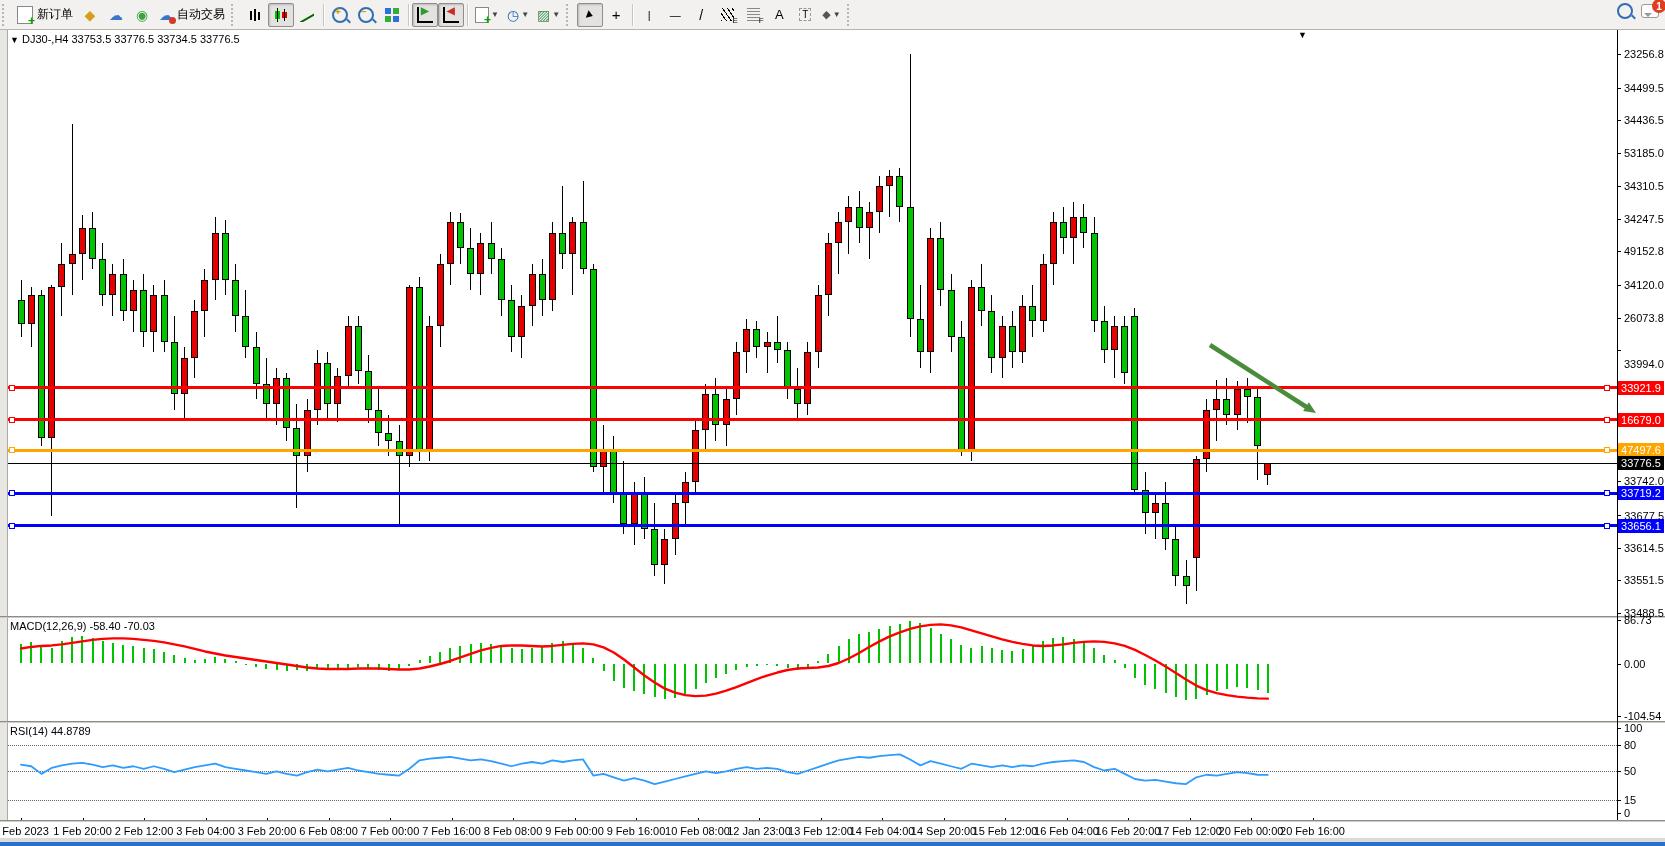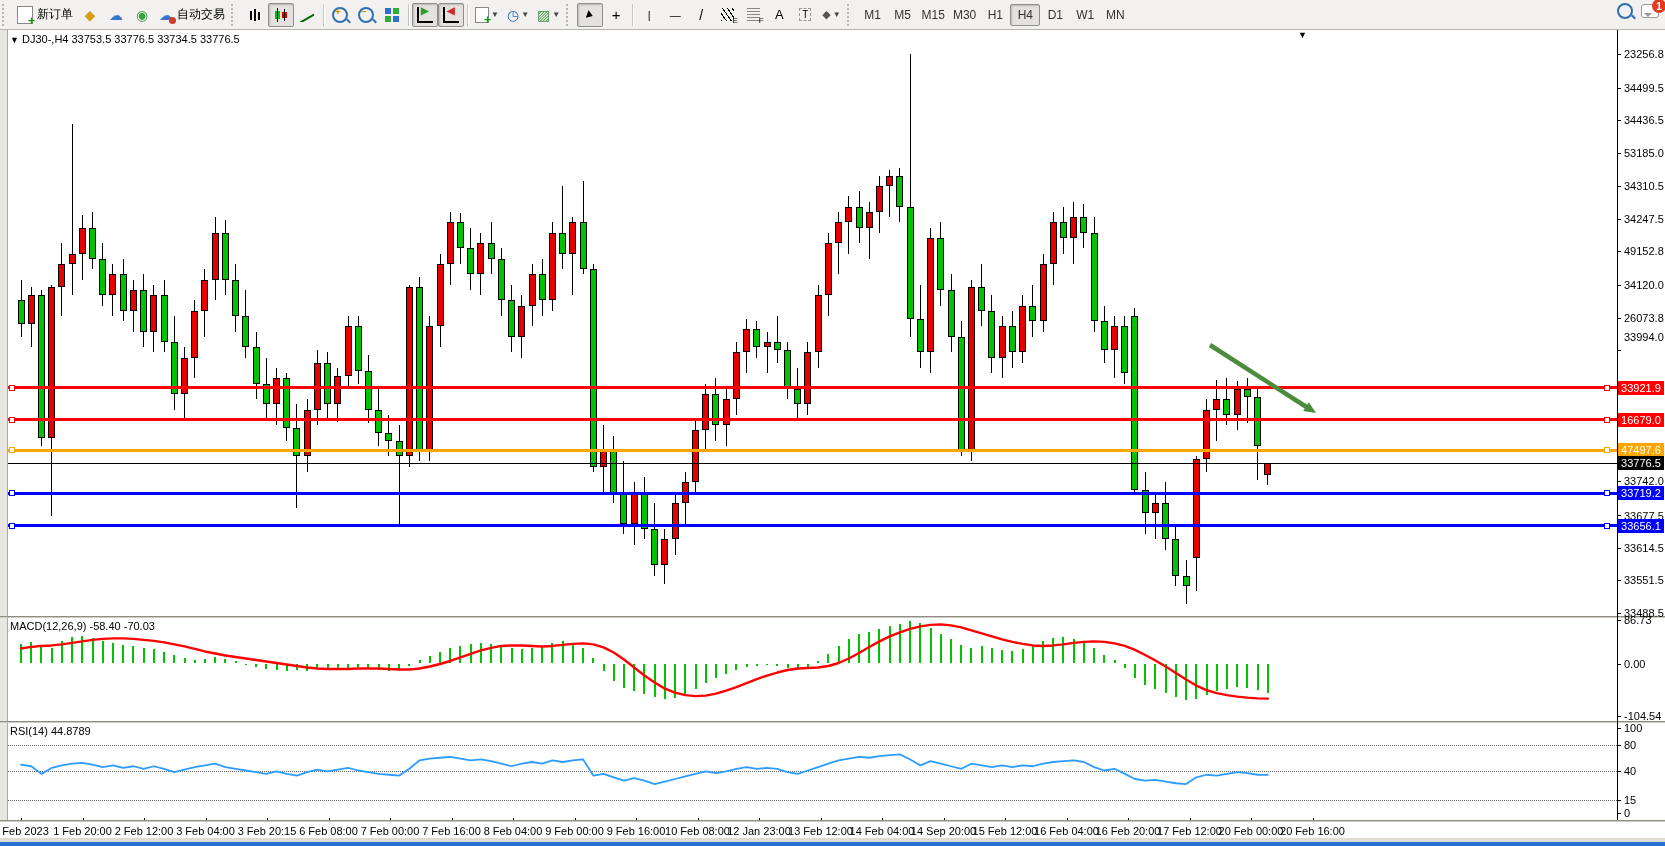--- a/index.html
+++ b/index.html
@@ -186,31 +186,20 @@
       </div>
     <div class="tb">
         <span class="tbox">T</span>
       </div>
     <div class="tb">
         <span style="color:#555">◆</span>
         <span class="drop">▼</span>
       </div>
 
     <div class="tbgrip"></div>
-    <div id="tfbar" style="display:flex;align-items:center;">
-        <div class="tb tf">M1</div>
-        <div class="tb tf">M5</div>
-        <div class="tb tf">M15</div>
-        <div class="tb tf">M30</div>
-        <div class="tb tf">H1</div>
-        <div class="tb tf pressed">H4</div>
-        <div class="tb tf">D1</div>
-        <div class="tb tf">W1</div>
-        <div class="tb tf">MN</div>
-      </div>
   </div>
   <div id="tb-right">
     <span class="ic ic-mag" style="border-color:#2f6fb2"></span>
     <span class="bubble">
       <span class="badge">1</span>
     </span>
   </div>
 
   <div id="chartzone">
     <div class="leftstrip"></div>
@@ -222,29 +211,29 @@
     <div id="timeaxis">
         <div class="timetick" style="left: 21px; top: -4px; position: absolute;"></div>
         <div class="timelab" style="left: -21px; top: 3px;">1 Feb 2023</div>
         <div class="timetick" style="left: 82.5px; top: -4px; position: absolute;"></div>
         <div class="timelab" style="left: 40.5px; top: 3px;">1 Feb 20:00</div>
         <div class="timetick" style="left: 144px; top: -4px; position: absolute;"></div>
         <div class="timelab" style="left: 102px; top: 3px;">2 Feb 12:00</div>
         <div class="timetick" style="left: 205.5px; top: -4px; position: absolute;"></div>
         <div class="timelab" style="left: 163.5px; top: 3px;">3 Feb 04:00</div>
         <div class="timetick" style="left: 267px; top: -4px; position: absolute;"></div>
-        <div class="timelab" style="left: 225px; top: 3px;">3 Feb 20:15</div>
+        <div class="timelab" style="left: 225px; top: 3px;">3 Feb 20:00</div>
         <div class="timetick" style="left: 328.5px; top: -4px; position: absolute;"></div>
         <div class="timelab" style="left: 286.5px; top: 3px;">6 Feb 08:00</div>
         <div class="timetick" style="left: 390px; top: -4px; position: absolute;"></div>
         <div class="timelab" style="left: 348px; top: 3px;">7 Feb 00:00</div>
         <div class="timetick" style="left: 451.5px; top: -4px; position: absolute;"></div>
         <div class="timelab" style="left: 409.5px; top: 3px;">7 Feb 16:00</div>
         <div class="timetick" style="left: 513px; top: -4px; position: absolute;"></div>
-        <div class="timelab" style="left: 471px; top: 3px;">8 Feb 04:00</div>
+        <div class="timelab" style="left: 471px; top: 3px;">8 Feb 08:00</div>
         <div class="timetick" style="left: 574.5px; top: -4px; position: absolute;"></div>
         <div class="timelab" style="left: 532.5px; top: 3px;">9 Feb 00:00</div>
         <div class="timetick" style="left: 636px; top: -4px; position: absolute;"></div>
         <div class="timelab" style="left: 594px; top: 3px;">9 Feb 16:00</div>
         <div class="timetick" style="left: 697.5px; top: -4px; position: absolute;"></div>
         <div class="timelab" style="left: 655.5px; top: 3px;">10 Feb 08:00</div>
         <div class="timetick" style="left: 759px; top: -4px; position: absolute;"></div>
         <div class="timelab" style="left: 717px; top: 3px;">12 Jan 23:00</div>
         <div class="timetick" style="left: 820.5px; top: -4px; position: absolute;"></div>
         <div class="timelab" style="left: 778.5px; top: 3px;">13 Feb 12:00</div>
@@ -293,25 +282,25 @@
       <div class="ticklab" style="top: 149.759px;">34310.5</div>
       <div class="tickmark" style="top: 188.503px;"></div>
       <div class="ticklab" style="top: 182.503px;">34247.5</div>
       <div class="tickmark" style="top: 221.248px;"></div>
       <div class="ticklab" style="top: 215.248px;">49152.8</div>
       <div class="tickmark" style="top: 254.773px;"></div>
       <div class="ticklab" style="top: 248.773px;">34120.0</div>
       <div class="tickmark" style="top: 287.517px;"></div>
       <div class="ticklab" style="top: 281.517px;">26073.8</div>
       <div class="tickmark" style="top: 320.262px;"></div>
-      <div class="ticklab" style="top: 301px;">33994.0</div>
+      <div class="ticklab" style="top: 328px;">33994.0</div>
       <div class="tickmark" style="top: 451.241px;"></div>
       <div class="ticklab" style="top: 445.241px;">33742.0</div>
       <div class="tickmark" style="top: 484.766px;"></div>
-      <div class="ticklab" style="top: 480px;">33677.5</div>
+      <div class="ticklab" style="top: 480px; text-align: right;">33677.5</div>
       <div class="tickmark" style="top: 517.51px;"></div>
       <div class="ticklab" style="top: 511.51px;">33614.5</div>
       <div class="tickmark" style="top: 550.255px;"></div>
       <div class="ticklab" style="top: 544.255px;">33551.5</div>
       <div class="tickmark" style="top: 583px;"></div>
       <div class="ticklab" style="top: 577px;">33488.5</div>
       <div class="candle-wick" style="left: 20.5px; top: 249.575px; height: 57.1734px;"></div>
       <div class="candle-body" style="left: 17.5px; top: 270.365px; height: 23.3891px; background: rgb(0, 196, 0);"></div>
       <div class="candle-wick" style="left: 30.72px; top: 257.371px; height: 59.7722px;"></div>
       <div class="candle-body" style="left: 27.72px; top: 265.168px; height: 28.5867px; background: rgb(232, 0, 0);"></div>
@@ -706,21 +695,21 @@
       <div class="macdbar" style="left: 1225.96px; top: 633.5px; height: 25.1px; background: rgb(0, 196, 0);"></div>
       <div class="macdbar" style="left: 1236.18px; top: 633.5px; height: 23.092px; background: rgb(0, 196, 0);"></div>
       <div class="macdbar" style="left: 1246.4px; top: 633.5px; height: 24.096px; background: rgb(0, 196, 0);"></div>
       <div class="macdbar" style="left: 1256.62px; top: 633.5px; height: 26.104px; background: rgb(0, 196, 0);"></div>
       <div class="macdbar" style="left: 1266.84px; top: 633.5px; height: 29.3168px; background: rgb(0, 196, 0);"></div>
       <div class="tickmark" style="top: 698px;"></div>
       <div class="ticklab" style="top: 692px;">100</div>
       <div class="tickmark" style="top: 715px;"></div>
       <div class="ticklab" style="top: 709px;">80</div>
       <div class="tickmark" style="top: 740.5px;"></div>
-      <div class="ticklab" style="top: 734.5px;">40</div>
+      <div class="ticklab" style="top: 734.5px;">50</div>
       <div class="tickmark" style="top: 770.25px;"></div>
       <div class="ticklab" style="top: 764.25px;">15</div>
       <div class="tickmark" style="top: 783px;"></div>
       <div class="ticklab" style="top: 777px;">0</div>
       <div class="dashlvl" style="top: 715px;"></div>
       <div class="dashlvl" style="top: 740.5px;"></div>
       <div class="dashlvl" style="top: 770.25px;"></div>
       <svg class="overlay" width="1665" height="816">
         <polyline points="21,618.44 31.22,616.934 41.44,615.93 51.660000000000004,615.428 61.88,614.424 72.1,612.918 82.32000000000001,611.412 92.54,609.906 102.76,608.902 112.98,608.4 123.2,608.4 133.42000000000002,608.902 143.64000000000001,609.906 153.86,610.91 164.08,612.416 174.3,614.424 184.52,616.432 194.74,618.942 204.96,621.452 215.18,623.46 225.4,625.468 235.62,626.974 245.84,628.48 256.06,629.986 266.28000000000003,631.492 276.5,632.998 286.72,634.504 296.94,636.01 307.16,637.516 317.38,638.52 327.6,639.022 337.82,639.022 348.04,639.022 358.26000000000005,638.52 368.48,638.52 378.70000000000005,638.52 388.92,639.022 399.14000000000004,639.524 409.36,639.524 419.58000000000004,638.52 429.8,636.512 440.02000000000004,634.002 450.24,630.99 460.46000000000004,627.476 470.68,623.962 480.90000000000003,620.448 491.12,617.938 501.34000000000003,615.93 511.56000000000006,615.428 521.78,615.428 532,615.93 542.22,616.432 552.44,615.93 562.6600000000001,614.926 572.88,613.922 583.1,613.42 593.32,614.424 603.5400000000001,617.436 613.76,622.456 623.98,629.484 634.2,637.516 644.4200000000001,645.548 654.64,652.576 664.86,658.6 675.08,662.616 685.3000000000001,665.126 695.5200000000001,666.13 705.74,665.628 715.96,663.62 726.1800000000001,660.608 736.4000000000001,657.094 746.62,653.078 756.84,649.062 767.0600000000001,645.548 777.2800000000001,642.536 787.5,640.026 797.72,638.52 807.94,638.018 818.1600000000001,637.516 828.38,636.01 838.6,632.998 848.82,628.48 859.0400000000001,622.958 869.2600000000001,616.934 879.48,611.412 889.7,606.392 899.9200000000001,602.376 910.1400000000001,598.862 920.36,596.352 930.58,594.846 940.8000000000001,594.344 951.0200000000001,595.348 961.24,597.356 971.46,600.368 981.6800000000001,603.38 991.9000000000001,606.392 1002.1200000000001,609.404 1012.34,611.914 1022.5600000000001,613.922 1032.7800000000002,615.428 1043,615.93 1053.22,615.428 1063.44,614.424 1073.66,612.918 1083.88,611.914 1094.1000000000001,611.412 1104.3200000000002,611.914 1114.54,613.42 1124.76,615.93 1134.98,619.946 1145.2,624.966 1155.42,630.488 1165.64,636.512 1175.8600000000001,643.038 1186.0800000000002,649.564 1196.3000000000002,655.588 1206.52,660.106 1216.74,663.118 1226.96,665.126 1237.18,666.632 1247.4,667.636 1257.6200000000001,668.389 1267.8400000000001,668.65506" fill="none" stroke="#ff0000" stroke-width="2.4" stroke-linejoin="round" stroke-linecap="round"></polyline>
         <polyline points="21,734.55 31.22,736.25 41.44,743.9 51.660000000000004,737.95 61.88,735.4 72.1,733.7 82.32000000000001,732.85 92.54,734.55 102.76,737.1 112.98,735.4 123.2,737.95 133.42000000000002,736.25 143.64000000000001,738.8 153.86,736.25 164.08,738.8 174.3,742.2 184.52,739.65 194.74,737.1 204.96,735.4 215.18,733.7 225.4,737.1 235.62,738.8 245.84,740.5 256.06,742.2 266.28000000000003,743.9 276.5,741.35 286.72,743.9 296.94,745.6 307.16,742.2 317.38,739.65 327.6,741.35 337.82,739.65 348.04,737.95 358.26000000000005,740.5 368.48,742.2 378.70000000000005,743.9 388.92,744.75 399.14000000000004,745.6 409.36,738.8 419.58000000000004,730.3 429.8,728.6 440.02000000000004,727.75 450.24,726.9 460.46000000000004,728.6 470.68,730.3 480.90000000000003,729.45 491.12,731.15 501.34000000000003,733.7 511.56000000000006,736.25 521.78,733.7 532,732 542.22,733.7 552.44,730.3 562.6600000000001,732 572.88,730.3 583.1,729.45 593.32,745.6 603.5400000000001,743.9 613.76,747.3 623.98,750.7 634.2,748.15 644.4200000000001,750.7 654.64,754.1 664.86,751.55 675.08,749 685.3000000000001,746.45 695.5200000000001,743.9 705.74,741.35 715.96,743.05 726.1800000000001,741.35 736.4000000000001,738.8 746.62,737.1 756.84,738.8 767.0600000000001,737.95 777.2800000000001,738.8 787.5,742.2 797.72,743.9 807.94,740.5 818.1600000000001,737.1 828.38,733.7 838.6,730.3 848.82,728.6 859.0400000000001,726.9 869.2600000000001,727.75 879.48,726.05 889.7,725.2 899.9200000000001,724.35 910.1400000000001,729.45 920.36,735.4 930.58,731.15 940.8000000000001,733.7 951.0200000000001,736.25 961.24,738.8 971.46,733.7 981.6800000000001,735.4 991.9000000000001,737.1 1002.1200000000001,735.4 1012.34,737.1 1022.5600000000001,735.4 1032.7800000000002,736.25 1043,733.7 1053.22,732 1063.44,731.15 1073.66,730.3 1083.88,732 1094.1000000000001,737.1 1104.3200000000002,740.5 1114.54,738.8 1124.76,743.9 1134.98,749 1145.2,750.7 1155.42,749.85 1165.64,751.55 1175.8600000000001,753.25 1186.0800000000002,754.1 1196.3000000000002,747.3 1206.52,744.75 1216.74,745.6 1226.96,743.9 1237.18,742.2 1247.4,743.05 1257.6200000000001,744.75 1267.8400000000001,744.852" fill="none" stroke="#2e9bff" stroke-width="1.8" stroke-linejoin="round" stroke-linecap="round"></polyline>

